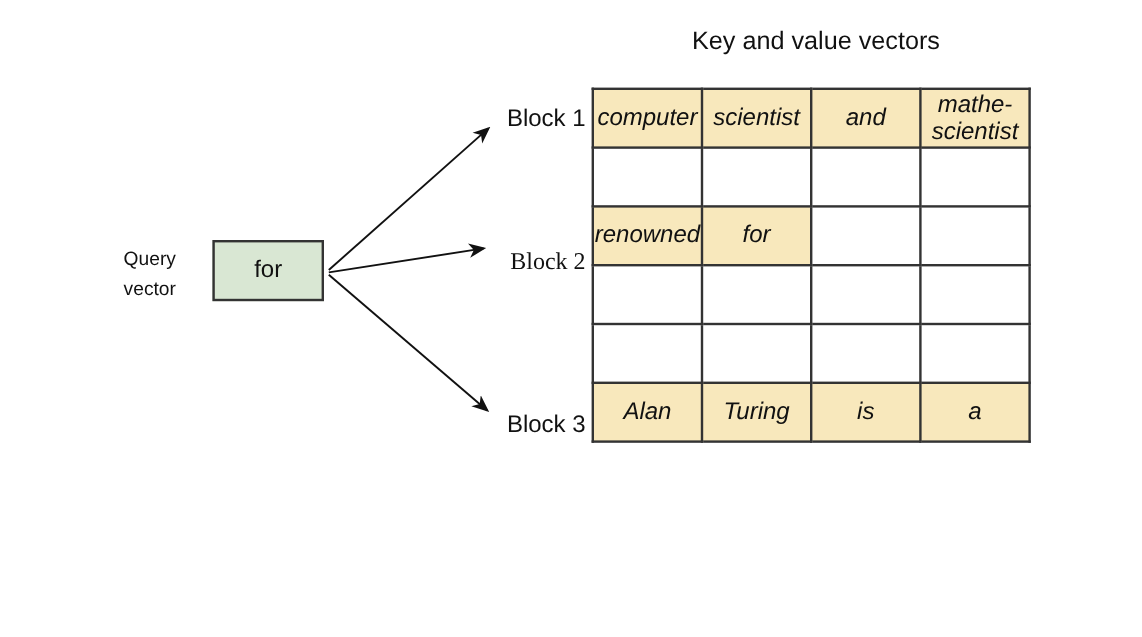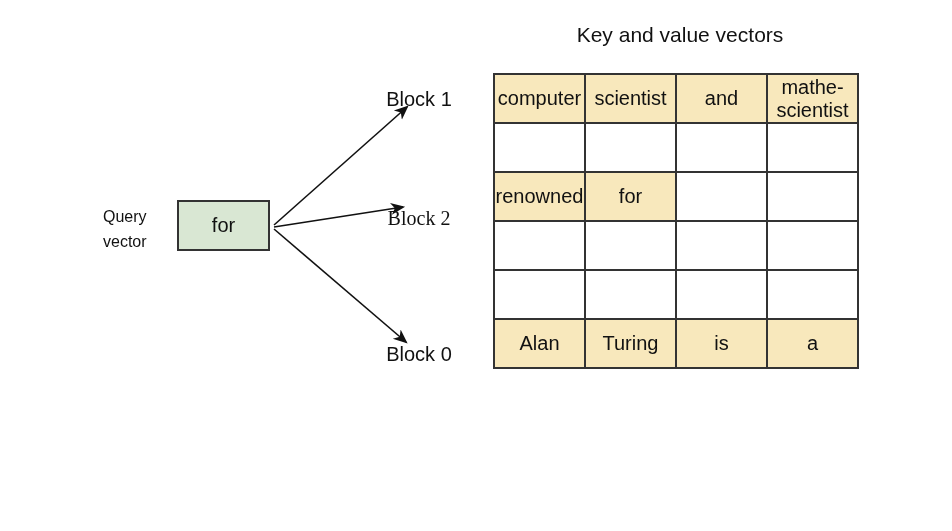--- a/index.html
+++ b/index.html
@@ -26,38 +26,39 @@
     width: 374px;
     text-align: center;
     font-size: 21px;
     color: var(--text);
   }
   .kv-table {
     position: absolute;
     left: 493px;
     top: 73px;
     border-collapse: collapse;
+    font-style: italic;
   }
   .kv-table td {
     width: 91px;
     height: 49px;
     border: 2px solid var(--border);
     text-align: center;
     vertical-align: middle;
     font-size: 20px;
     line-height: 1.15;
     white-space: pre-line;
     background: #ffffff;
   }
   .kv-table td.hl { background: var(--highlight); }
   .block-label {
     position: absolute;
     left: 350px;
     width: 138px;
-    text-align: center;
+    text-align: right;
     font-size: 20px;
     line-height: 24px;
   }
   .block-label-1 { top: 87px; }
   .block-label-2 { top: 206px; font-family: Liberation Serif, serif; }
   .block-label-0 { top: 342px; }
   .query-label {
     position: absolute;
     left: 103px;
     top: 204px;
@@ -97,21 +98,21 @@
 
   <div class="query-label">Query
 vector</div>
 
   <div class="query-box">
     <span>for</span>
   </div>
 
   <div class="block-label block-label-1">Block 1</div>
   <div class="block-label block-label-2">Block 2</div>
-  <div class="block-label block-label-0">Block 0</div>
+  <div class="block-label block-label-0">Block 3</div>
 
   <svg class="arrows" viewBox="0 0 952 531" xmlns="http://www.w3.org/2000/svg">
     <defs>
       <marker id="ah" viewBox="0 0 10 10" refX="8.5" refY="5" markerWidth="9" markerHeight="9" orient="auto-start-reverse">
         <path d="M0,0.8 L10,5 L0,9.2 L2.8,5 Z"></path>
       </marker>
     </defs>
     <line x1="274" y1="225" x2="407" y2="107" marker-end="url(#ah)"></line>
     <line x1="274" y1="227" x2="403" y2="207" marker-end="url(#ah)"></line>
     <line x1="274" y1="229" x2="406" y2="342" marker-end="url(#ah)"></line>

